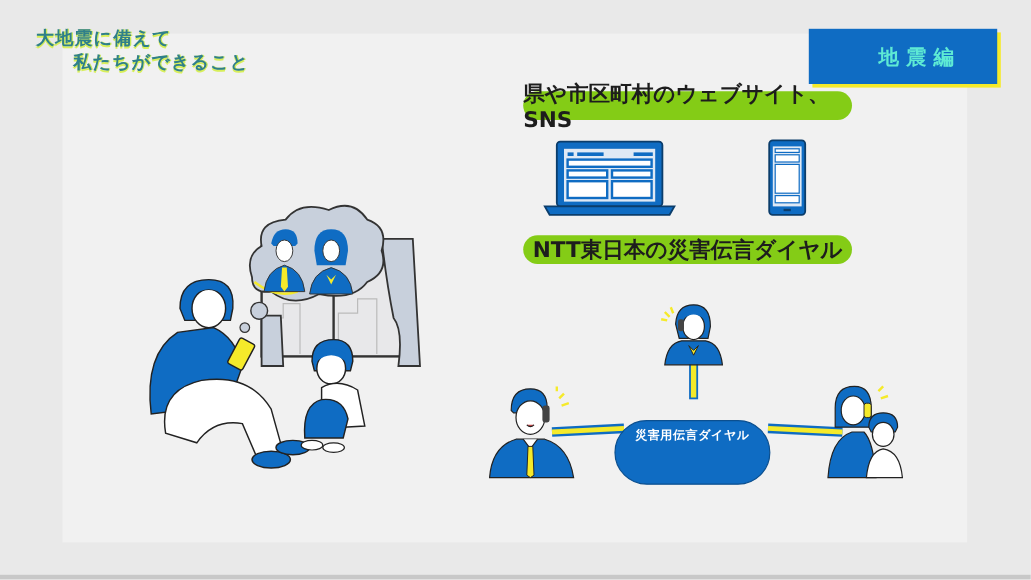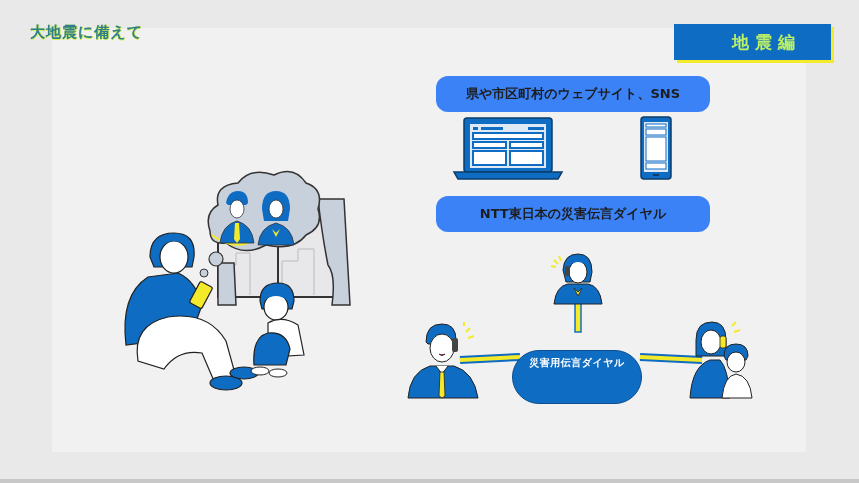--- a/index.html
+++ b/index.html
@@ -20,29 +20,29 @@
   .title {
     position: absolute; left: 30px; top: 22px;
     font-family: "DejaVu Serif", "Liberation Serif", serif;
     font-weight: bold; color: #2f7f8a;
     text-shadow: 0 1px 0 #d8ef5a, 1px 0 0 #c6e85a;
     line-height: 20px;
   }
   .title .l1 { font-size: 15px; letter-spacing: 1px; }
   .title .l2 { font-size: 15px; letter-spacing: 1px; margin-left: 31px; }
   .badge {
-    position: absolute; left: 674px; top: 24px; width: 157px; height: 36px;
+    position: absolute; left: 674px; top: 24px; width: 157px; height: 46px;
     background: #0f6cc3;
     box-shadow: 3px 3px 0 #f5ea2a;
-    color: #bef264; font-weight: bold; font-size: 17px; letter-spacing: 6px;
+    color: #5eead4; font-weight: bold; font-size: 17px; letter-spacing: 6px;
     display: flex; align-items: center; justify-content: center; padding-left: 28px;
   }
   .pill {
-    position: absolute; height: 36px; border-radius: 12px;
-    background: #3b82f6; color: #1d1d1d; font-weight: bold; font-size: 13px;
+    position: absolute; height: 24px; border-radius: 12px;
+    background: #84cc16; color: #1d1d1d; font-weight: bold; font-size: 18px;
     display: flex; align-items: center; justify-content: center;
   }
   .pill-web { left: 436px; top: 76px; width: 274px; }
   .pill-ntt { left: 436px; top: 196px; width: 274px; }
   svg { position: absolute; overflow: visible; }
   .dial {
     position: absolute; left: 512px; top: 330px; width: 130px; height: 54px;
     background: #0f6cc3; border-radius: 27px; border: 1.5px solid #0b4f8f;
     color: #fff; text-align: center; margin-top: 20px;
   }
@@ -52,20 +52,21 @@
     letter-spacing: 4px; font-family: "DejaVu Sans", sans-serif;
   }
 </style>
 </head>
 <body>
 
 <div class="panel"></div>
 
 <div class="title">
   <div class="l1">大地震に備えて</div>
+  <div class="l2">私たちができること</div>
 </div>
 
 <div class="badge">地震編</div>
 
 <div class="pill pill-web">県や市区町村のウェブサイト、SNS</div>
 
 <svg style="left:454px;top:116px" width="108" height="64" viewBox="0 0 108 64">
   <rect x="10" y="2" width="88" height="54" rx="3" fill="#0f6cc3" stroke="#0b3d6b" stroke-width="1.5"></rect>
   <rect x="16" y="8" width="76" height="44" fill="#dfe9f5"></rect>
   <rect x="19" y="11" width="5" height="3" fill="#0f6cc3"></rect>

